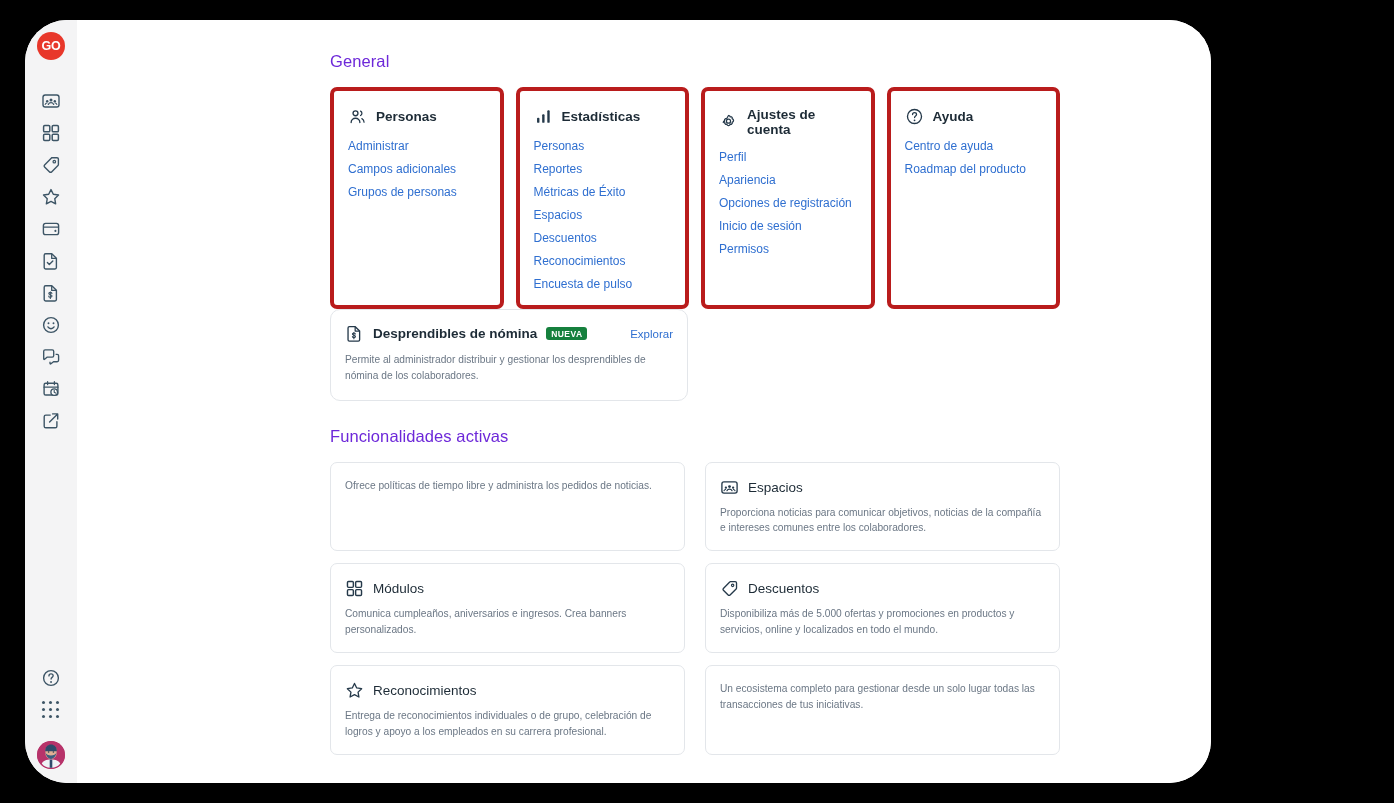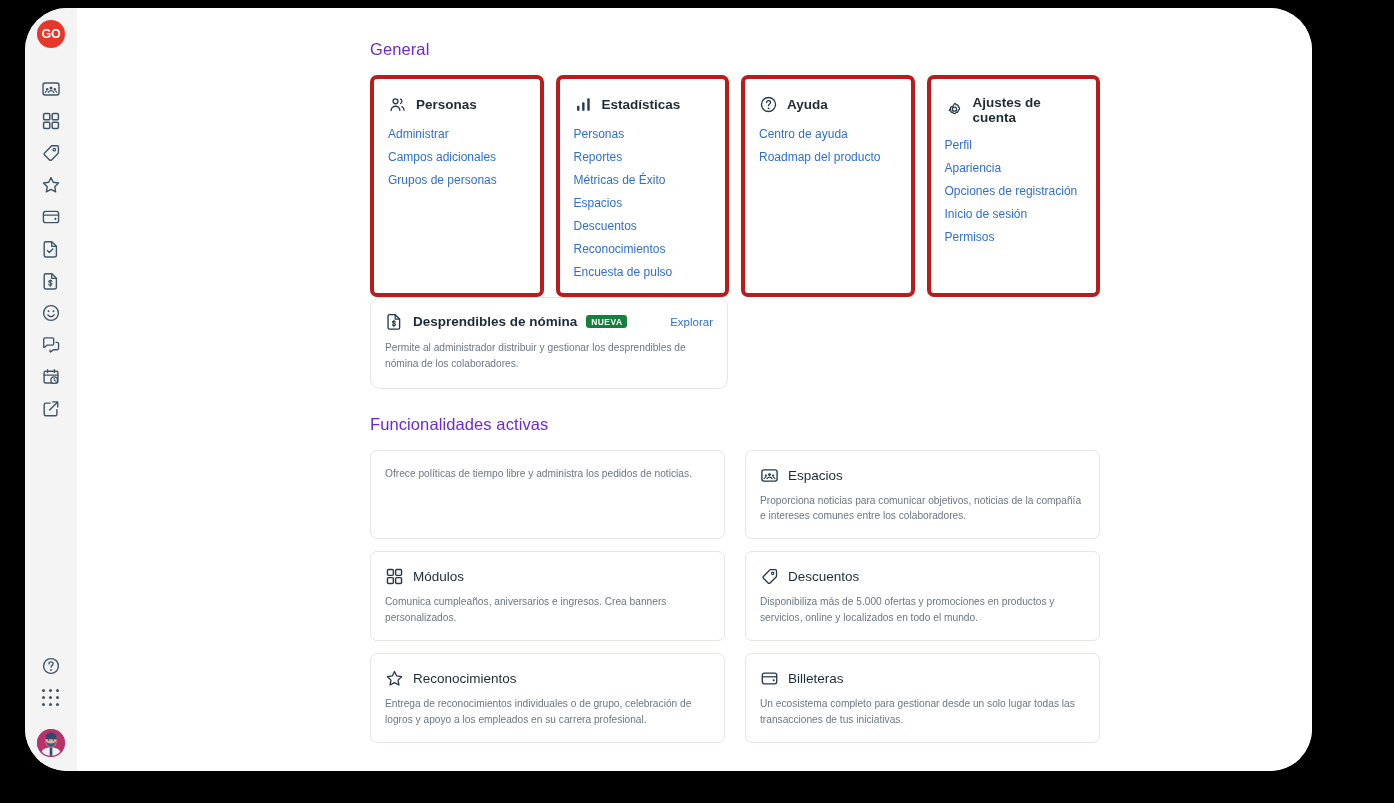--- a/index.html
+++ b/index.html
@@ -6,27 +6,26 @@
   html, body {
     width: 1394px; height: 803px;
     background: #000000;
     font-family: "Liberation Sans", sans-serif;
     overflow: hidden;
   }
 
   
   #window {
     position: absolute;
-    left: 25px; top: 8px;
-    width: 1287px; height: 763px;
+    left: 25px; top: 20px;
+    width: 1186px; height: 763px;
     background: #ffffff;
     border-radius: 42px;
     overflow: hidden;
     display: flex;
-    gap: 40px;
   }
 
   
   #sidebar {
     width: 52px;
     flex: 0 0 52px;
     background: #f4f4f5;
     display: flex;
     flex-direction: column;
     align-items: center;
@@ -441,43 +440,43 @@
           <a class="gen-link">Espacios</a>
           <a class="gen-link">Descuentos</a>
           <a class="gen-link">Reconocimientos</a>
           <a class="gen-link">Encuesta de pulso</a>
         </div>
 
         <div class="gen-card">
           <div class="gen-head">
             <span class="ic">
                 <svg width="19" height="19" viewBox="0 0 20 20">
-                  <use href="#i-help"></use>
-                </svg>
-              </span>
-            <span class="ttl">Ayuda</span>
-          </div>
-          <a class="gen-link">Centro de ayuda</a>
-          <a class="gen-link">Roadmap del producto</a>
-        </div>
-
-        <div class="gen-card">
-          <div class="gen-head">
-            <span class="ic">
-                <svg width="19" height="19" viewBox="0 0 20 20">
                   <use href="#i-gear"></use>
                 </svg>
               </span>
             <span class="ttl">Ajustes de cuenta</span>
           </div>
           <a class="gen-link">Perfil</a>
           <a class="gen-link">Apariencia</a>
           <a class="gen-link">Opciones de registración</a>
           <a class="gen-link">Inicio de sesión</a>
           <a class="gen-link">Permisos</a>
+        </div>
+
+        <div class="gen-card">
+          <div class="gen-head">
+            <span class="ic">
+                <svg width="19" height="19" viewBox="0 0 20 20">
+                  <use href="#i-help"></use>
+                </svg>
+              </span>
+            <span class="ttl">Ayuda</span>
+          </div>
+          <a class="gen-link">Centro de ayuda</a>
+          <a class="gen-link">Roadmap del producto</a>
         </div>
 
       </div>
 
 
       <div class="ready-card">
         <div class="ready-top">
           <span class="ic">
               <svg width="19" height="19" viewBox="0 0 20 20">
                 <use href="#i-docdollar"></use>
@@ -540,28 +539,20 @@
                 <svg width="19" height="19" viewBox="0 0 20 20">
                   <use href="#i-star"></use>
                 </svg>
               </span>
             <span class="ttl">Reconocimientos</span>
           </div>
           <p class="act-desc">Entrega de reconocimientos individuales o de grupo, celebración de logros y apoyo a los empleados en su carrera profesional.</p>
         </div>
 
         <div class="act-card">
-          <div class="act-head">
-            <span class="ic">
-                <svg width="19" height="19" viewBox="0 0 20 20">
-                  <use href="#i-wallet"></use>
-                </svg>
-              </span>
-            <span class="ttl">Billeteras</span>
-          </div>
           <p class="act-desc">Un ecosistema completo para gestionar desde un solo lugar todas las transacciones de tus iniciativas.</p>
         </div>
 
       </div>
 
     </div>
   </main>
 </div>
 
 </body></html>

